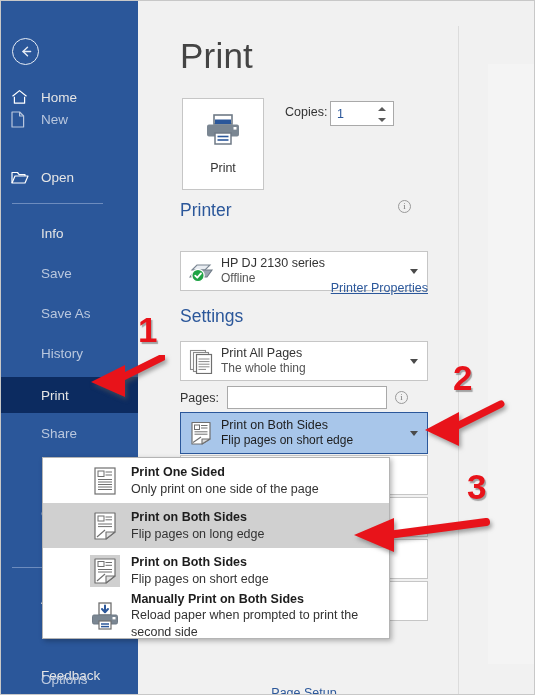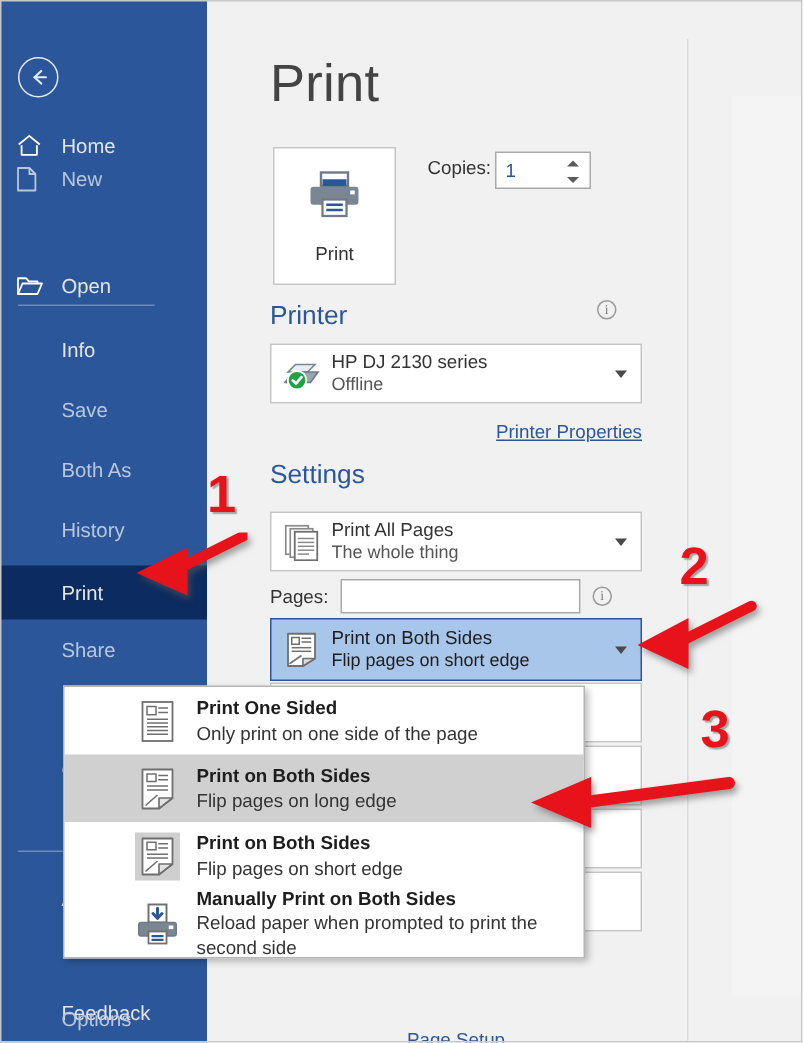--- a/index.html
+++ b/index.html
@@ -98,21 +98,21 @@
   }
   .combo .cb-ico { width: 40px; display: flex; align-items: center; justify-content: center; flex: 0 0 40px; }
   .combo .cb-txt { flex: 1 1 auto; line-height: 1.28; }
   .combo .cb-main { font-size: 12.5px; color: #333; }
   .combo .cb-sub { font-size: 12px; color: #555; }
   .combo .cb-arrow {
     flex: 0 0 26px; display:flex; align-items:center; justify-content:center;
   }
   .caret { width:0; height:0; border-left:4.5px solid transparent; border-right:4.5px solid transparent; border-top:5px solid #4a4a4a; }
 
-  #printer-combo { left: 42px; top: 229px; width: 248px; height: 40px; }
+  #printer-combo { left: 42px; top: 251px; width: 248px; height: 40px; }
   #printer-props {
     position: absolute; left: 42px; top: 281px; width: 248px;
     text-align: right; font-size: 12.5px; color: #2b579a;
     text-decoration: underline; cursor: pointer;
   }
 
   #pages-combo { left: 42px; top: 341px; width: 248px; height: 40px; }
   #pages-label { position: absolute; left: 42px; top: 391px; font-size: 12.5px; color: #333; }
   #pages-input {
     position: absolute; left: 89px; top: 386px; width: 160px; height: 23px;
@@ -199,40 +199,40 @@
     <div class="nav-item dim" style="top:104px;">
       <span class="nav-ico">
         <svg width="14" height="17" viewBox="0 0 14 17">
           <path d="M1 1 L8.6 1 L12.6 5 L12.6 16 L1 16 Z" fill="none" stroke="#b9c7de" stroke-width="1.2" stroke-linejoin="round"></path>
           <path d="M8.6 1 L8.6 5 L12.6 5" fill="none" stroke="#b9c7de" stroke-width="1.2" stroke-linejoin="round"></path>
         </svg>
       </span>
       <span class="nav-label">New</span>
     </div>
 
-    <div class="nav-item" style="top:175px;">
+    <div class="nav-item" style="top:162px;">
       <span class="nav-ico">
         <svg width="18" height="15" viewBox="0 0 18 15">
           <path d="M1 13 L1 2.5 L6.5 2.5 L8.2 4.6 L14 4.6 L14 6" fill="none" stroke="#ffffff" stroke-width="1.2" stroke-linejoin="round"></path>
           <path d="M1 13 L4 6 L17 6 L14 13 Z" fill="none" stroke="#ffffff" stroke-width="1.2" stroke-linejoin="round"></path>
         </svg>
       </span>
       <span class="nav-label">Open</span>
     </div>
 
     <div class="nav-sep" style="top:203px;"></div>
 
     <div class="nav-item indent" style="top:218px;">
       <span class="nav-label">Info</span>
     </div>
     <div class="nav-item indent dim" style="top:258px;">
       <span class="nav-label">Save</span>
     </div>
     <div class="nav-item indent dim" style="top:298px;">
-      <span class="nav-label">Both As</span>
+      <span class="nav-label">Save As</span>
     </div>
     <div class="nav-item indent dim" style="top:338px;">
       <span class="nav-label">History</span>
     </div>
     <div class="nav-item indent selected" style="top:377px;height:36px;">
       <span class="nav-label">Print</span>
     </div>
     <div class="nav-item indent dim" style="top:418px;">
       <span class="nav-label">Share</span>
     </div>

